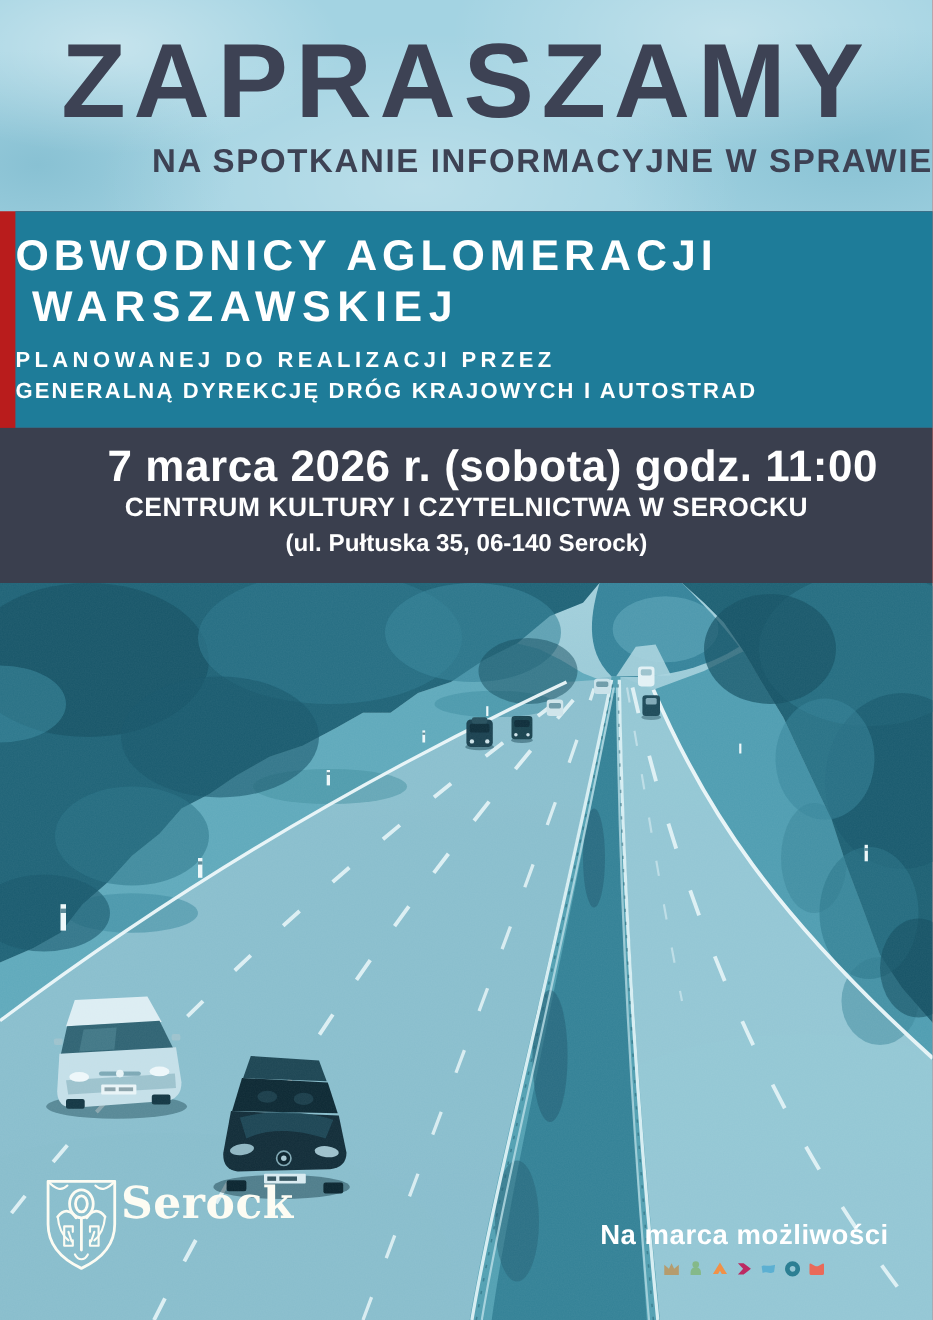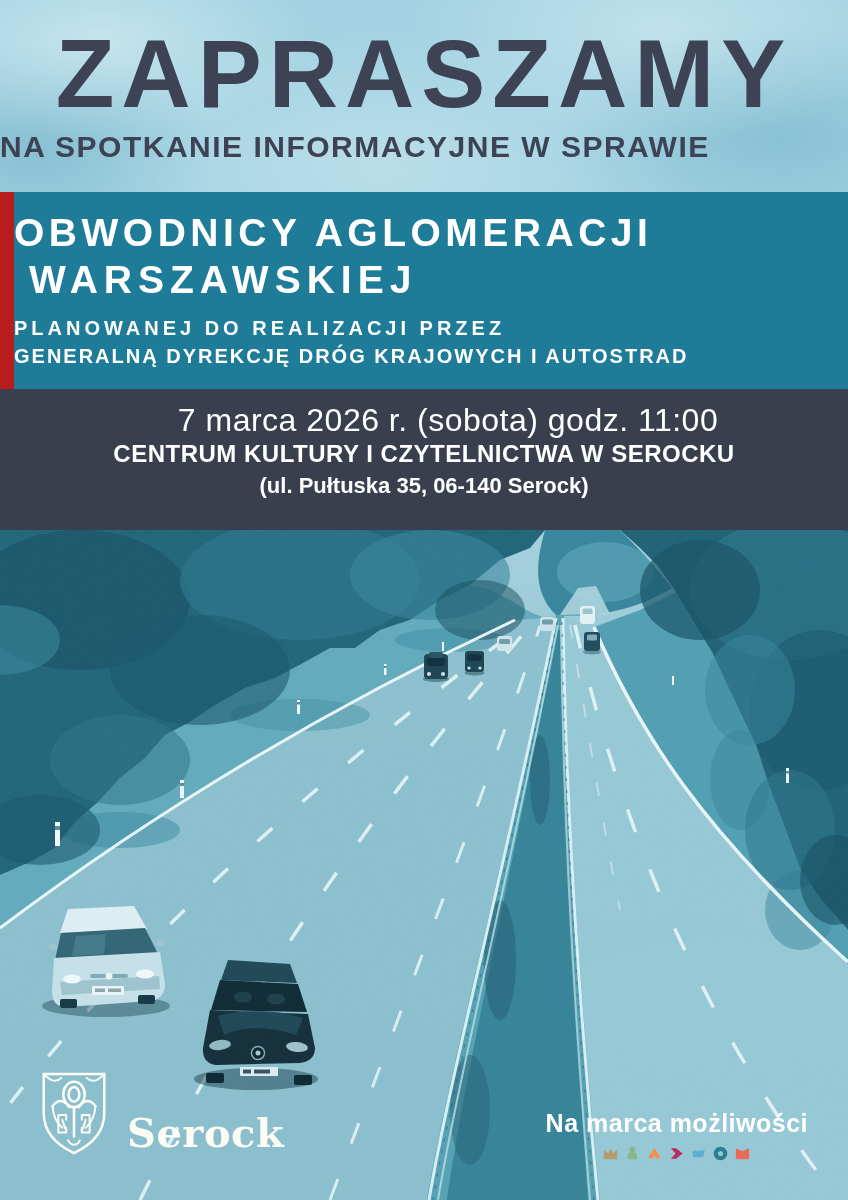--- a/index.html
+++ b/index.html
@@ -15,50 +15,50 @@
       radial-gradient(ellipse 360px 160px at 78% 15%, rgba(255,255,255,.32), rgba(255,255,255,0) 70%),
       radial-gradient(ellipse 420px 200px at 45% 88%, rgba(255,255,255,.25), rgba(255,255,255,0) 70%),
       radial-gradient(ellipse 320px 160px at 92% 72%, rgba(116,180,200,.55), rgba(116,180,200,0) 72%),
       radial-gradient(ellipse 260px 150px at 4% 78%, rgba(110,175,196,.5), rgba(110,175,196,0) 70%);
   }
   .title{
     margin:0;padding-top:26px;text-align:center;
     font-size:96px;line-height:1;font-weight:800;color:#3d4254;letter-spacing:7px;
   }
   .subtitle{
-    margin-top:8px;text-align:left;
+    margin-top:8px;text-align:right;
     font-size:30px;font-weight:700;color:#3d4254;letter-spacing:1.5px;
   }
 
   
   .teal-band{
     position:absolute;top:192px;left:14px;width:848px;height:197px;
     background:#1e7c99;color:#ffffff;
   }
   .topic-l1{padding-top:18px;font-size:39px;font-weight:700;letter-spacing:4.5px;line-height:1.2;}
   .topic-l2{font-size:39px;font-weight:700;letter-spacing:6px;line-height:1.2;margin-left:15px;}
   .topic-l3{margin-top:13px;font-size:20px;font-weight:700;letter-spacing:4px;}
   .topic-l4{margin-top:5px;font-size:20px;font-weight:700;letter-spacing:2px;}
 
   
   .dark-band{
     position:absolute;top:389px;left:0;width:848px;height:141px;
     background:#3a3f4e;color:#ffffff;text-align:center;
   }
-  .date-line{padding-top:13px;font-size:32px;font-weight:400;letter-spacing:0.5px;padding-left:48px;}
+  .date-line{padding-top:13px;font-size:40px;font-weight:700;letter-spacing:0.5px;padding-left:48px;}
   .venue-line{margin-top:1px;font-size:24px;font-weight:700;letter-spacing:0.5px;}
   .address-line{margin-top:5px;font-size:22px;font-weight:700;}
 
   
   .photo{position:absolute;top:530px;left:0;width:848px;height:670px;}
   .photo svg.scene{position:absolute;top:0;left:0;}
 
   .brand{
     position:absolute;left:38px;bottom:44px;
-    display:flex;align-items:flex-end;gap:17px;
+    display:flex;align-items:flex-start;
   }
   .brand-text{
     font-family:"DejaVu Serif","Liberation Serif",serif;
     font-weight:bold;font-size:40px;color:#fdfcf3;letter-spacing:0.5px;
   }
   .slogan{position:absolute;right:40px;bottom:38px;text-align:center;}
   .slogan-text{font-size:25px;font-weight:700;color:#ffffff;letter-spacing:0.5px;}
   .slogan-icons{display:flex;justify-content:center;gap:5px;margin-top:7px;}
   .slogan-icons svg{display:block;}
 </style>

